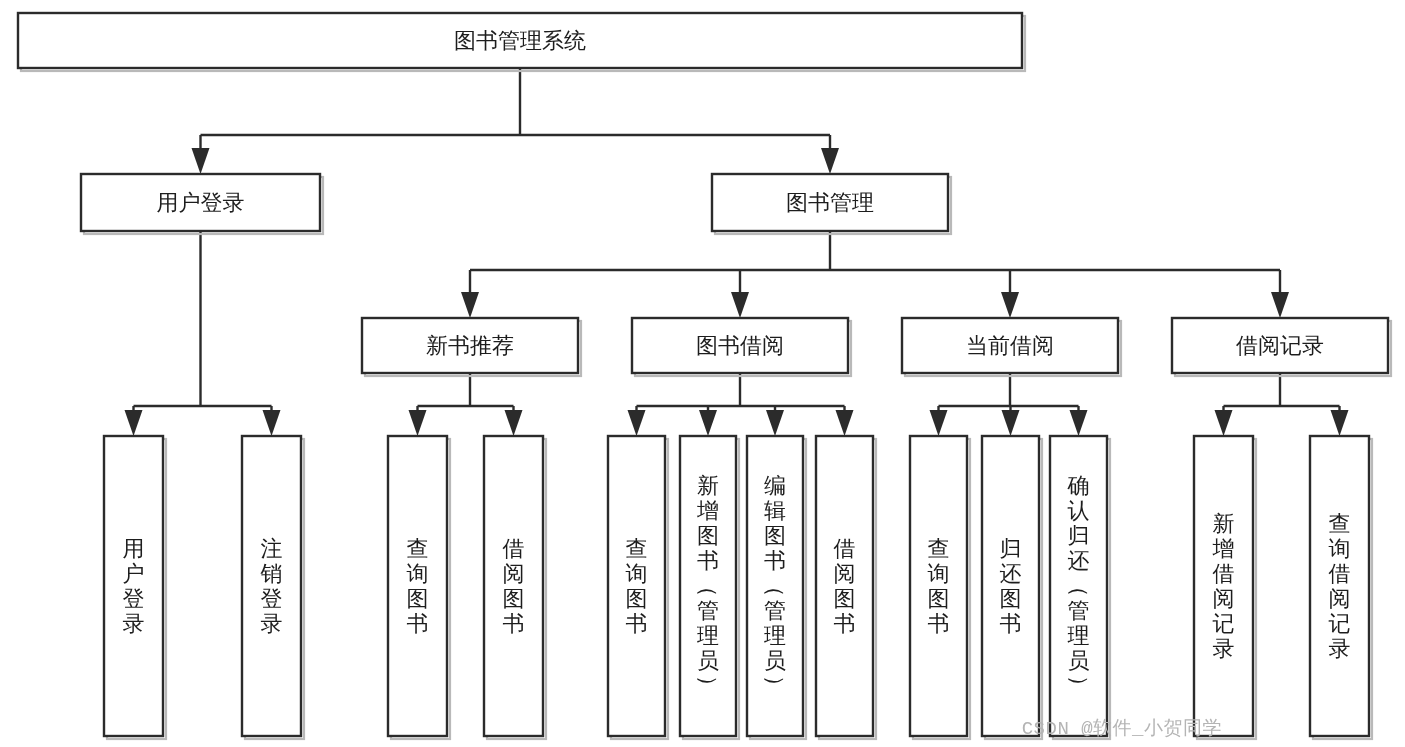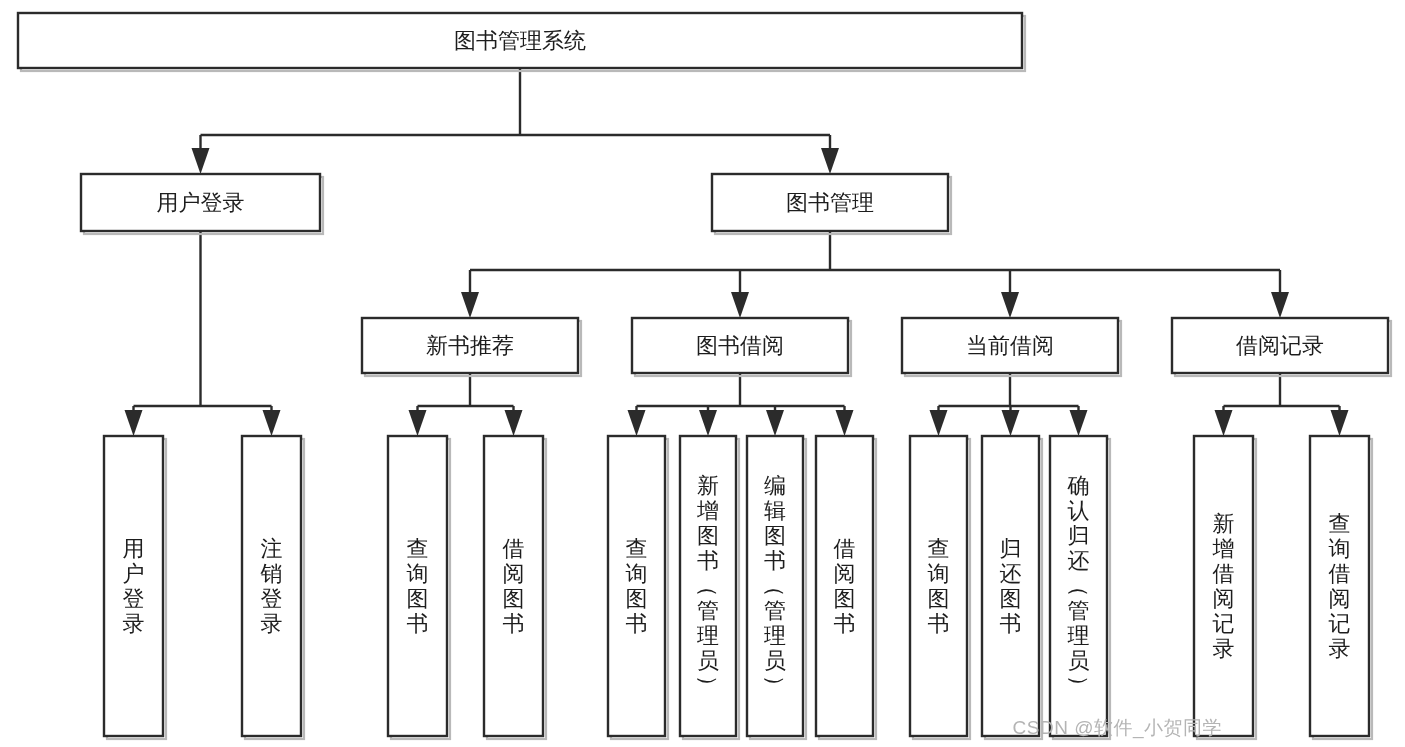--- a/index.html
+++ b/index.html
@@ -59,21 +59,21 @@
   .node-label-vertical {
     fill: #1d1d1d;
     font-family: "DejaVu Sans", "Liberation Sans", sans-serif;
     font-size: 22px;
     text-anchor: middle;
   }
   .watermark-text {
     position: absolute;
     right: 8px;
     bottom: 6px;
-    font-family: Liberation Sans, sans-serif;
+    font-family: Liberation Mono, monospace;
     font-size: 19px;
     color: #b4b4b4;
     letter-spacing: 0.5px;
     white-space: nowrap;
     user-select: none;
   }
 </style>
 </head>
 <body>
 

